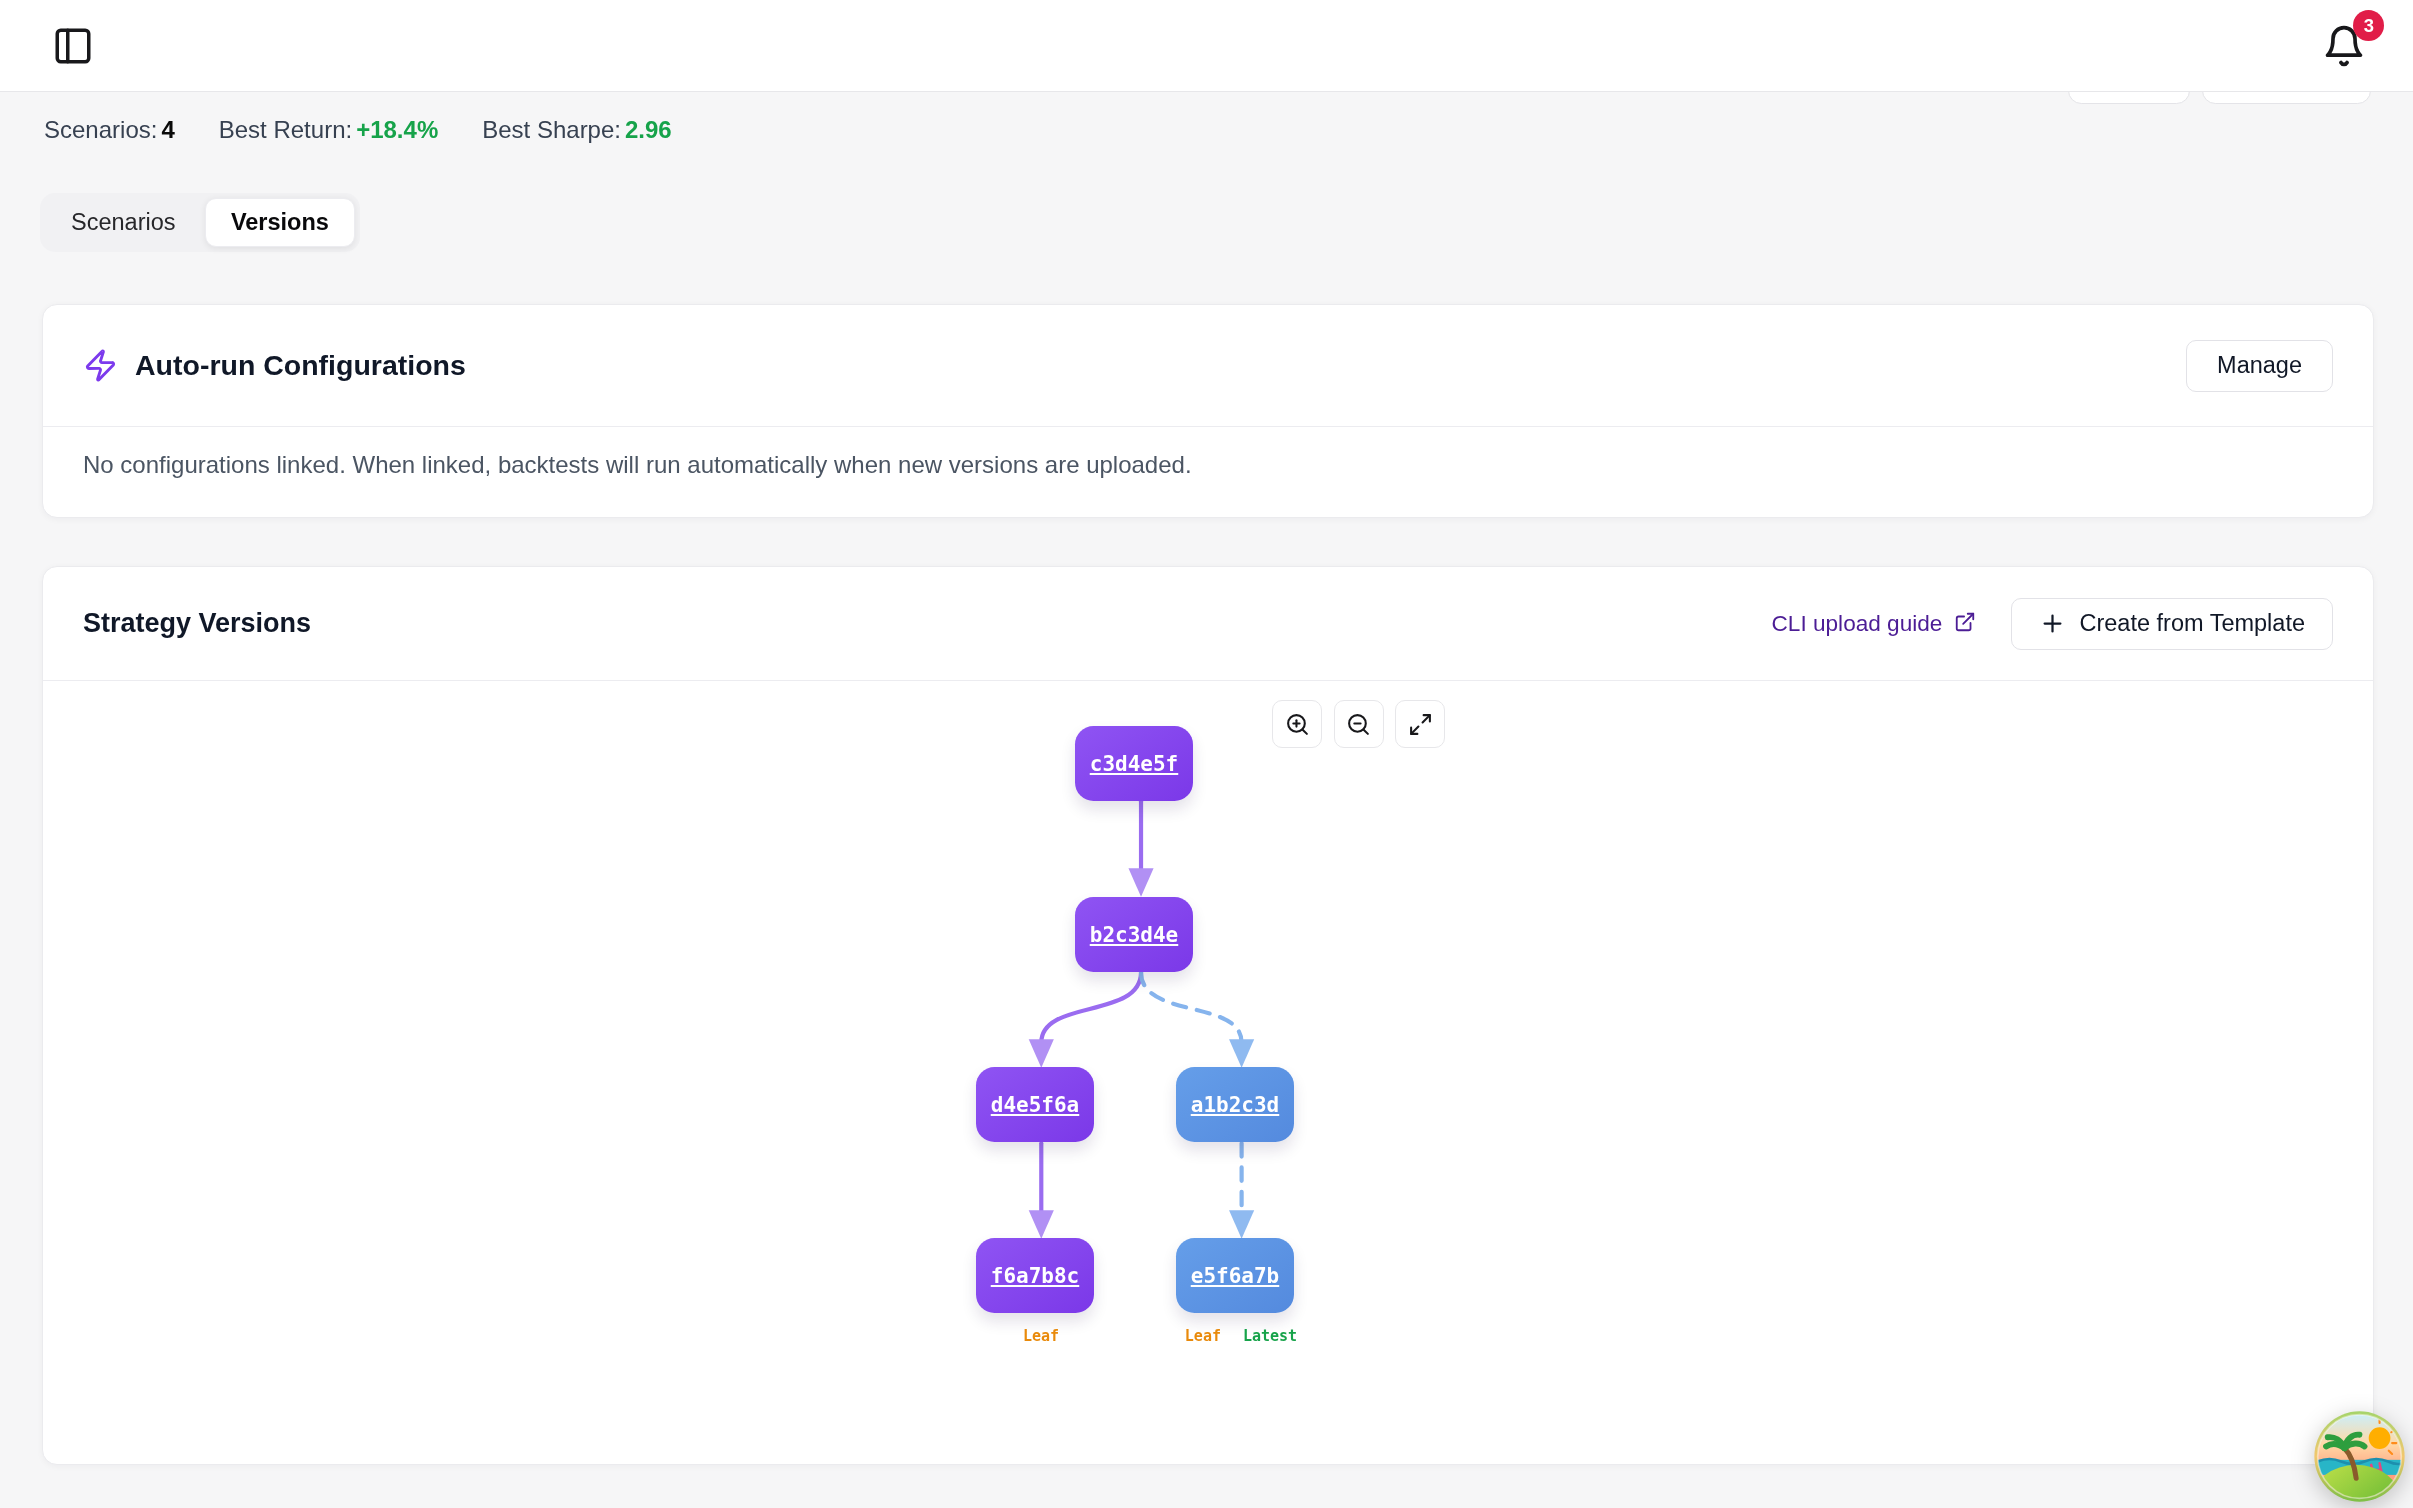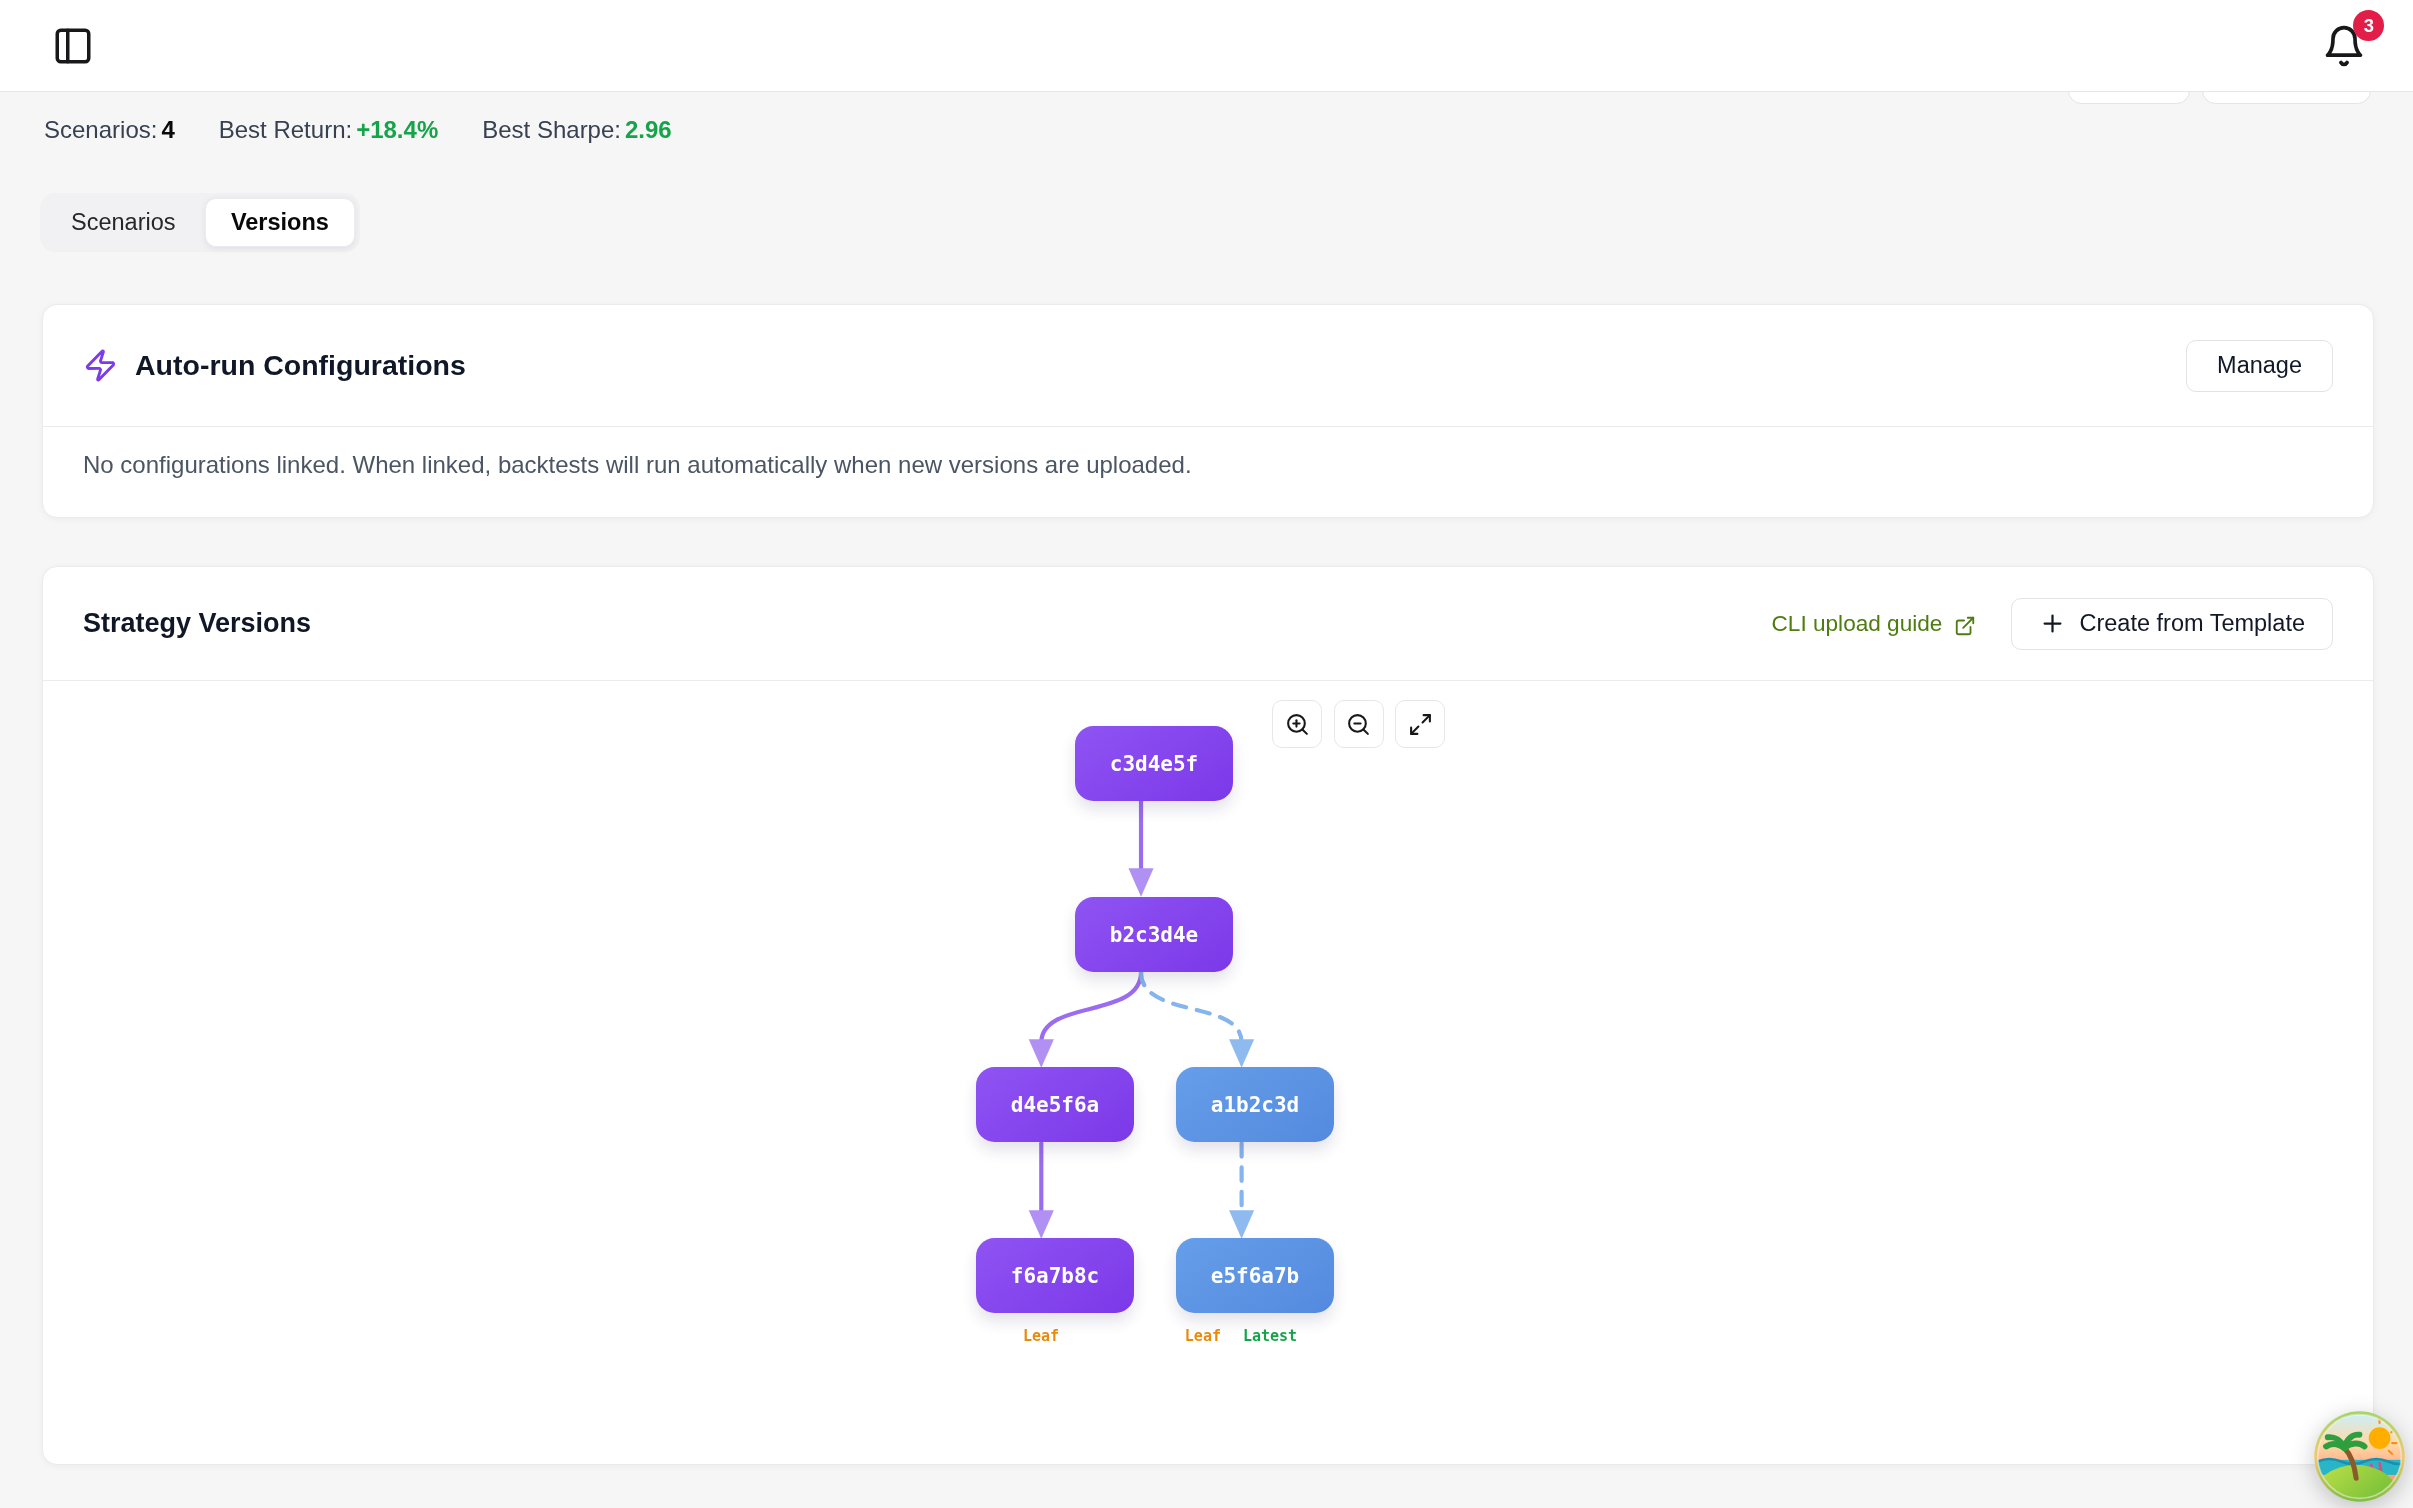--- a/index.html
+++ b/index.html
@@ -80,45 +80,46 @@
     background:#fff; border:0.8px solid #e2e2e7; border-radius:10px; cursor:pointer;
     font-family:"Liberation Sans", sans-serif;
   }
   .autorun-body { padding:23.5px 40px; font-size:24px; color:#4b5563; }
 
   .versions-card { top:566px; height:899px; }
   .versions-card .card-header { height:114px; }
   .versions-title { font-size:27px; font-weight:700; color:#101828; }
   .header-right { margin-left:auto; display:flex; align-items:center; gap:35px; }
   .cli-link {
-    display:flex; align-items:flex-end; gap:11.7px;
-    font-size:22.6px; color:#4d7c0f; text-decoration:none; cursor:pointer;
+    display:flex; align-items:flex-start; gap:11.7px;
+    font-size:22.6px; color:#4c1d95; text-decoration:none; cursor:pointer;
   }
   .create-btn {
     height:52px; padding:0 27px; display:flex; align-items:center; gap:13.4px;
     font-size:23.5px; font-weight:500; color:#111827;
     background:#fff; border:0.8px solid #e2e2e7; border-radius:10px; cursor:pointer;
     font-family:"Liberation Sans", sans-serif;
   }
 
   
   .tree-body { position:absolute; left:0; top:115px; width:2331px; height:784px; }
   .zoom-controls { position:absolute; left:1229px; top:18.4px; display:flex; gap:11.7px; z-index:4; }
   .zoom-btn {
     width:50px; height:48px; background:#fff; border:0.8px solid #e7e7ea;
     border-radius:10px; display:flex; align-items:center; justify-content:center;
     color:#18181b; cursor:pointer;
   }
   .edges-svg { position:absolute; left:0; top:0; pointer-events:none; }
   .node {
-    position:absolute; width:158px; height:75px; border-radius:18.4px;
+    position:absolute; width:118px; height:75px; border-radius:18.4px;
     display:flex; align-items:center; justify-content:center;
     color:#fff; font-family:"DejaVu Sans Mono", monospace;
     font-weight:700; font-size:21px; cursor:pointer;
     box-shadow:0 8.4px 15px rgba(30,20,70,.12);
+    text-decoration:underline;
   }
   .node.purple { background:linear-gradient(145deg,#8f54f3 0%,#7b38e8 100%); }
   .node.blue   { background:linear-gradient(145deg,#659ee9 0%,#548ade 100%); }
   .badges {
     position:absolute; transform:translateX(-50%);
     display:flex; gap:22px; white-space:nowrap;
     font-family:"DejaVu Sans Mono", monospace; font-weight:700; font-size:15px;
   }
 
   

